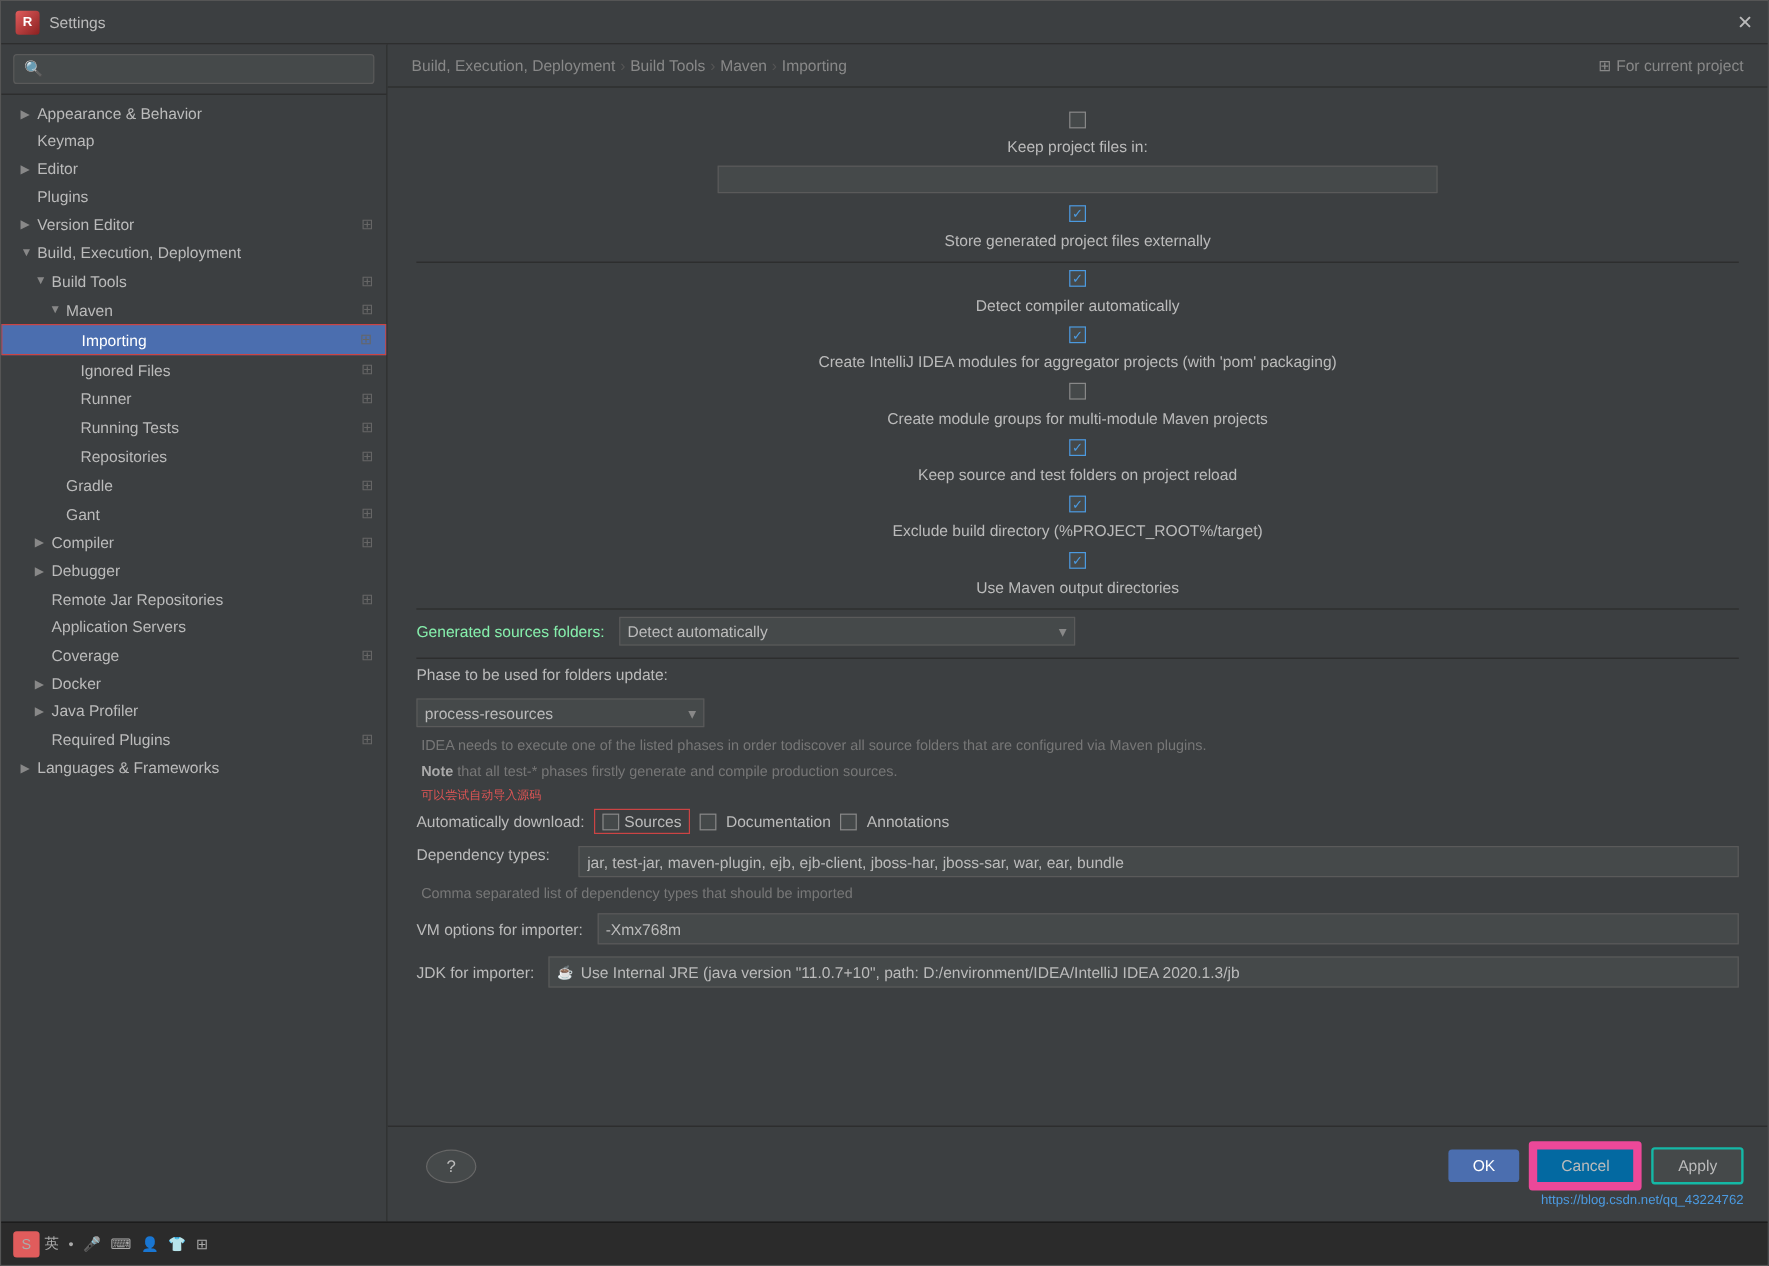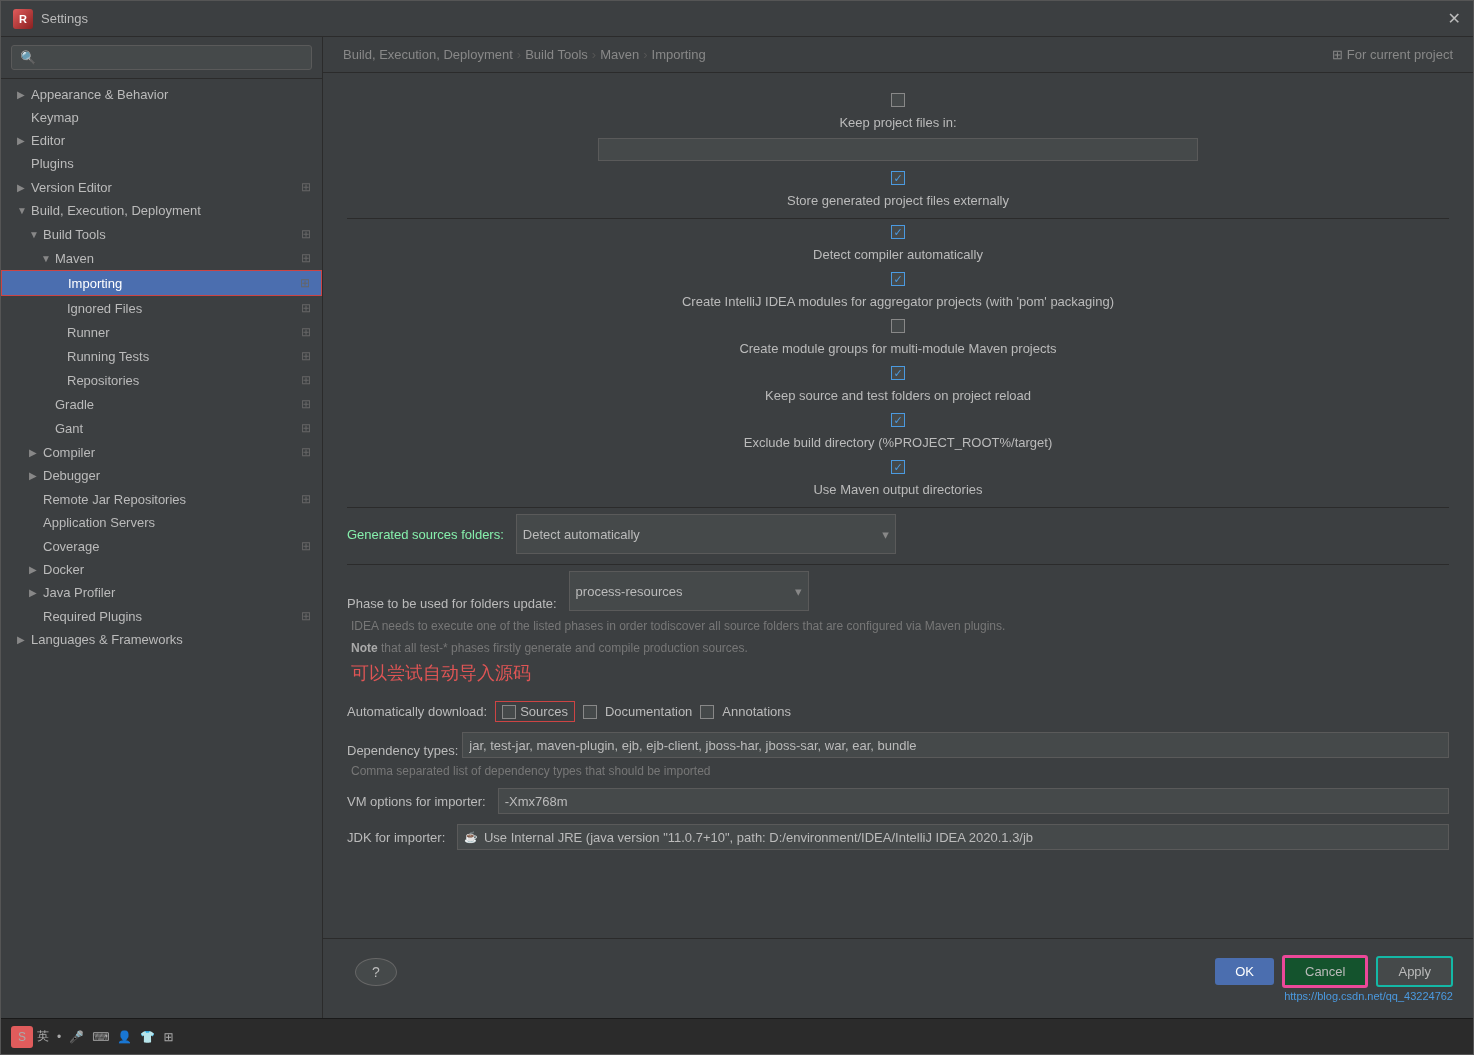--- a/index.html
+++ b/index.html
@@ -176,78 +176,79 @@
       font-size: 13px;
       flex: 1;
       height: 26px;
     }
     .dropdown {
       background: #45494a;
       border: 1px solid #5a5a5a;
       color: #bbbbbb;
       padding: 3px 6px;
       font-size: 13px;
-      height: 40px;
+      height: 24px;
       display: flex;
       align-items: center;
       cursor: pointer;
       width: 380px;
       justify-content: space-between;
     }
     .dropdown-arrow { color: #888; }
     .dropdown-small {
       width: 240px;
     }
     .generated-sources-row {
       display: flex;
       align-items: center;
       margin-bottom: 10px;
       gap: 12px;
     }
     .generated-sources-label { color: #86efac; white-space: nowrap; }
     .phase-row {
       display: flex;
-      align-items: flex-end;
+      align-items: flex-start;
       margin-bottom: 6px;
       gap: 12px;
+      flex-direction: column;
     }
     .phase-label { color: #bbbbbb; white-space: nowrap; }
     .hint-text {
       color: #777;
       font-size: 12px;
       padding-left: 4px;
       margin-bottom: 4px;
       line-height: 1.5;
     }
     .hint-text strong { color: #aaa; }
     .chinese-text {
       color: #e05555;
-      font-size: 18px;
-      margin-bottom: 16px;
+      font-size: 10px;
+      margin-bottom: 4px;
       padding-left: 4px;
     }
     .auto-download-row {
       display: flex;
       align-items: center;
       margin-bottom: 10px;
       gap: 8px;
     }
     .auto-download-label { color: #bbbbbb; white-space: nowrap; margin-right: 0; }
     .sources-box {
       border: 1px solid #cc4444;
       padding: 2px 6px;
       display: flex;
       align-items: center;
       gap: 4px;
     }
     .dep-types-row {
       display: flex;
-      align-items: flex-end;
+      align-items: flex-start;
       margin-bottom: 6px;
-      gap: 4px;
+      gap: 24px;
     }
     .dep-types-label { color: #bbbbbb; white-space: nowrap; }
     .dep-input {
       background: #45494a;
       border: 1px solid #5a5a5a;
       color: #bbbbbb;
       padding: 3px 6px;
       font-size: 13px;
       flex: 1;
       height: 26px;
@@ -302,23 +303,23 @@
       border: none;
       cursor: pointer;
       font-size: 13px;
       border-radius: 3px;
     }
     .btn-ok {
       background: #4b6eaf;
       color: white;
     }
     .btn-cancel {
-      background: #14532d;
-      color: #bbbbbb;
-      border: 3px solid #ec4899;
+      background: #0369a1;
+      color: #bbbbbb;
+      border: 7px solid #ec4899;
     }
     .btn-apply {
       background: #45494a;
       color: #bbbbbb;
       border: 2px solid #14b8a6;
     }
     .bottom-status {
       font-size: 11px;
       color: #4b9ae0;
       width: 100%;

